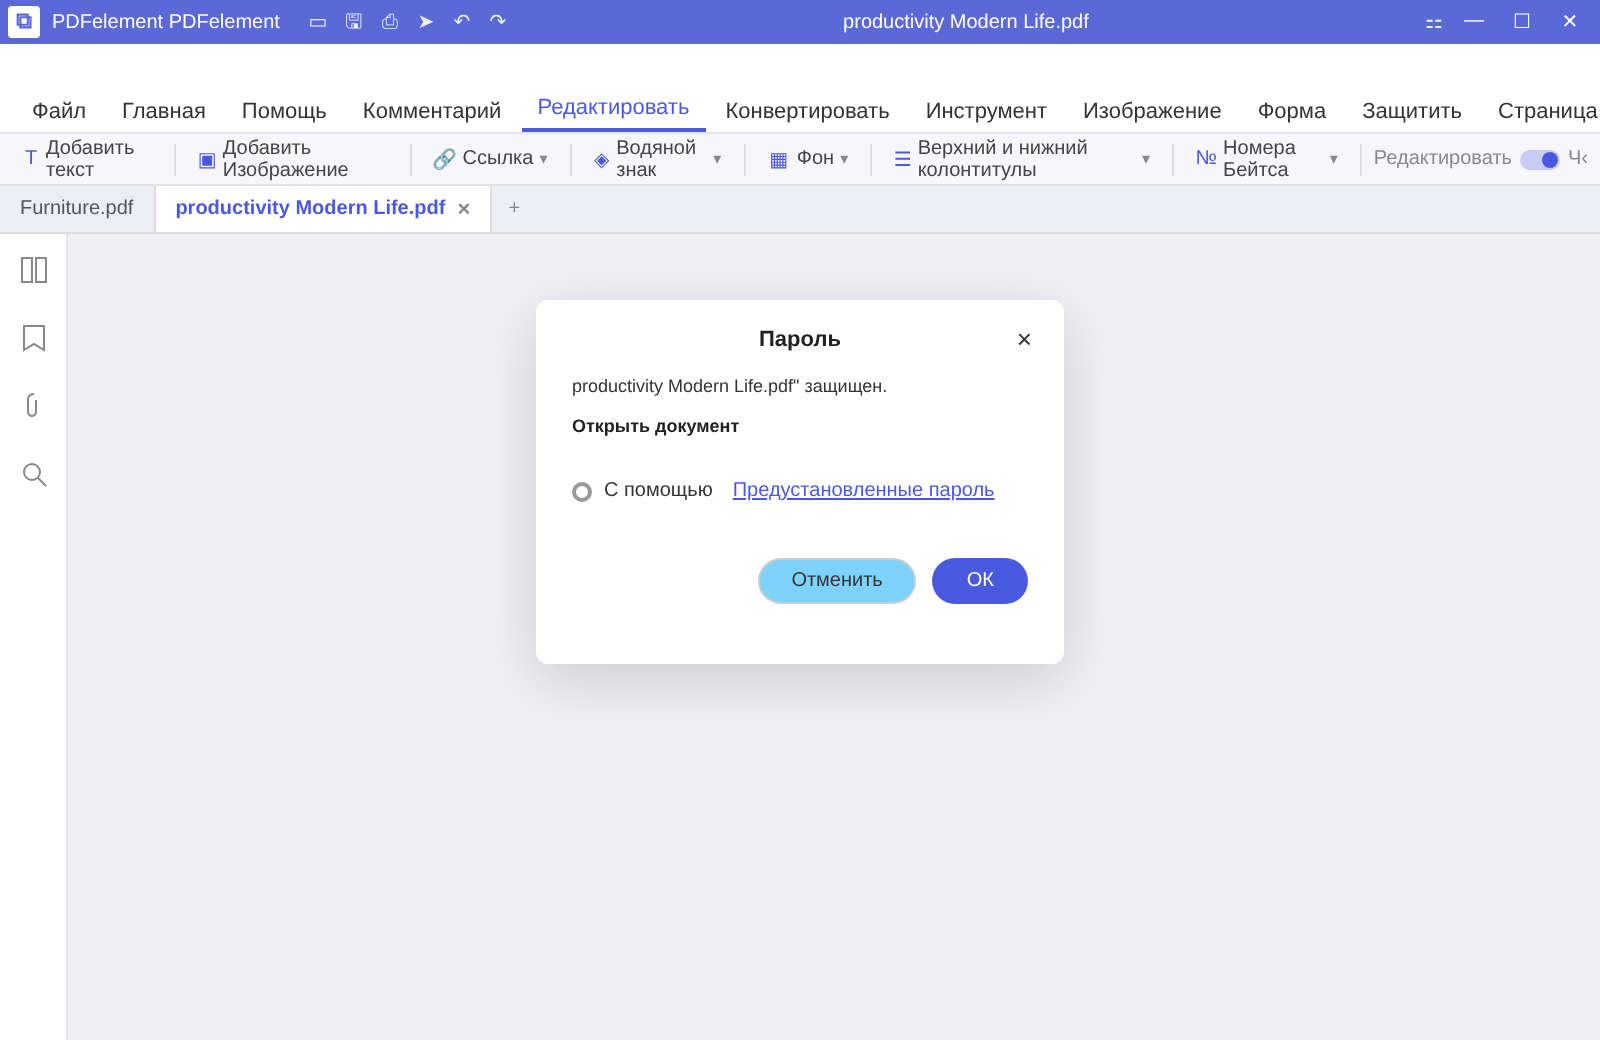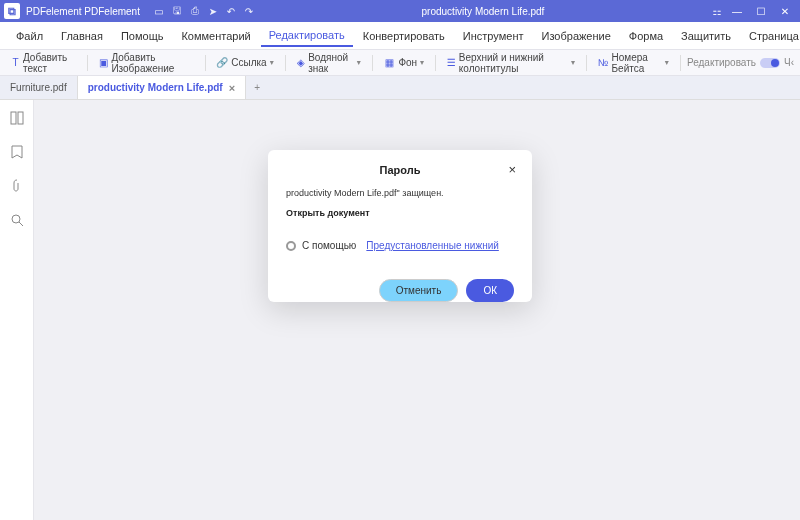--- a/index.html
+++ b/index.html
@@ -9,21 +9,21 @@
 .titlebar { height: 22px; background: #5b69d6; display: flex; align-items: center; color: #fff; font-size: 10px; padding: 0 4px; }
 .titlebar .logo { width: 16px; height: 16px; background: #fff; display: flex; align-items: center; justify-content: center; margin-right: 6px; border-radius: 2px;}
 .titlebar .logo span { color:#5b69d6; font-weight:bold; font-size:11px;}
 .titlebar .app-name { margin-right: 10px; }
 .titlebar .tb-icon { width: 18px; text-align: center; cursor: pointer; opacity: .9; }
 .titlebar .doc-title { flex: 1; text-align: center; }
 .titlebar .win-btns { display: flex; gap: 2px; }
 .titlebar .win-btn { width: 22px; text-align: center; cursor: pointer; }
 
 
-.menubar { height: 28px; background: #fff; display: flex; align-items: center; font-size: 11px; color: #333; border-bottom: 1px solid #e3e3ea; padding: 0 8px; gap: 2px;}
+.menubar { height: 45px; background: #fff; display: flex; align-items: flex-end; font-size: 11px; color: #333; border-bottom: 1px solid #e3e3ea; padding: 0 8px; gap: 2px;}
 .menubar .menu-item { padding: 4px 8px; cursor: pointer; }
 .menubar .menu-item.active { color: #4a5ae0; border-bottom: 2px solid #4a5ae0; }
 .menubar .spacer { flex:1; }
 .menubar .avatar { width:16px; height:16px; border-radius:50%; background:#e5e5ea; margin-left:6px;}
 
 
 .toolbar { height: 26px; background: #f7f7fb; display: flex; align-items: center; font-size: 10px; color: #444; border-bottom: 1px solid #e3e3ea; padding: 0 6px; gap: 4px; }
 .toolbar .tool { display: flex; align-items: center; gap: 3px; padding: 2px 5px; cursor: pointer; }
 .toolbar .tool .ico { width: 12px; height: 12px; display:inline-flex; align-items:center; justify-content:center; color:#4a5ae0; font-size:10px;}
 .toolbar .tool .caret { font-size:8px; color:#888; }
@@ -40,21 +40,21 @@
 .tabstrip .add { width:22px; display:flex; align-items:center; justify-content:center; color:#888; cursor:pointer;}
 
 
 .main { display:flex; height: calc(520px - 22px - 28px - 26px - 24px); }
 .sidebar { width: 34px; background:#fff; border-right:1px solid #e5e5ea; display:flex; flex-direction:column; align-items:center; padding-top:10px; gap:18px;}
 .sidebar .side-ico { width:16px; height:16px; color:#888; cursor:pointer; display:flex; align-items:center; justify-content:center;}
 .canvas { flex:1; background:#f0f0f4; position:relative;}
 
 
 .overlay { position:absolute; inset:0; }
-.modal { position:absolute; left:50%; top:150px; transform:translateX(-50%); width:264px; background:#fff; border-radius:6px; box-shadow:0 8px 30px rgba(0,0,0,.15); padding:14px 18px 0; font-size:10px; color:#222;}
+.modal { position:absolute; left:50%; top:150px; transform:translateX(-50%); width:264px; background:#fff; border-radius:6px; box-shadow:0 8px 30px rgba(0,0,0,.15); padding:14px 18px 30px; font-size:10px; color:#222;}
 .modal .hdr { display:flex; align-items:center; justify-content:center; position:relative; margin-bottom:12px;}
 .modal .hdr h3 { font-size:11px; font-weight:600;}
 .modal .hdr .x { position:absolute; right:-2px; top:-2px; font-size:13px; color:#333; cursor:pointer; }
 .modal .msg { font-size:9px; color:#333; margin-bottom:10px;}
 .modal .sect { font-size:9px; font-weight:600; margin-bottom:8px;}
 .modal .row { display:flex; align-items:center; gap:6px; margin-bottom:14px;}
 .modal .radio { width:10px; height:10px; border:2px solid #4a5ae0; border-radius:50%; display:inline-block; position:relative; flex-shrink:0;}
 .modal .radio.selected::after { content:""; position:absolute; inset:1px; background:#4a5ae0; border-radius:50%;}
 .modal .radio.hollow { border-color:#999; }
 .modal input.pw { flex:1; border:1.5px solid #4a5ae0; padding:4px 6px; font-size:9px; outline:none; border-radius:1px;}
@@ -199,20 +199,20 @@
   <div class="modal">
     <div class="hdr">
       <h3>Пароль</h3>
       <span class="x">×</span>
     </div>
     <div class="msg">productivity Modern Life.pdf" защищен.</div>
     <div class="sect">Открыть документ</div>
     <div class="row help-row">
       <span class="radio hollow"></span>
       <span>С помощью</span>
-      <a>Предустановленные нижний</a>
+      <a>Предустановленные пароль</a>
     </div>
     <div class="btns">
       <div class="btn cancel">Отменить</div>
       <div class="btn ok">ОК</div>
     </div>
   </div>
 </div>
 
 </body></html>

